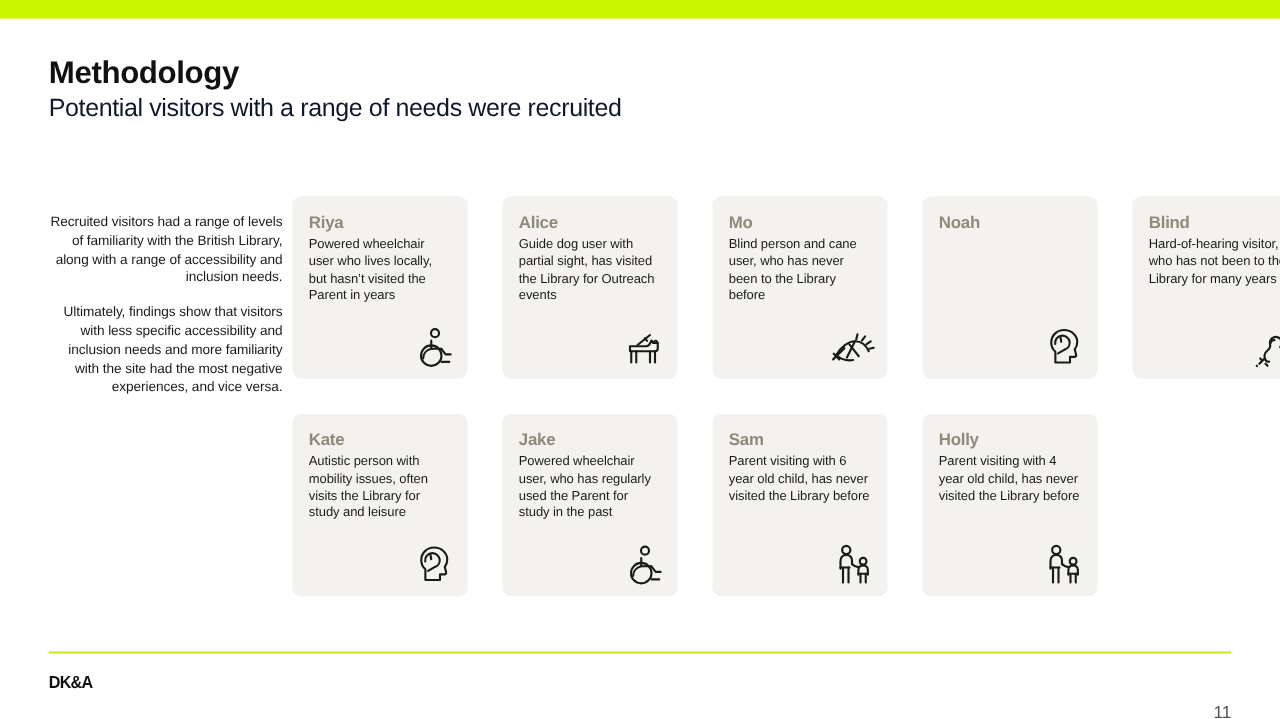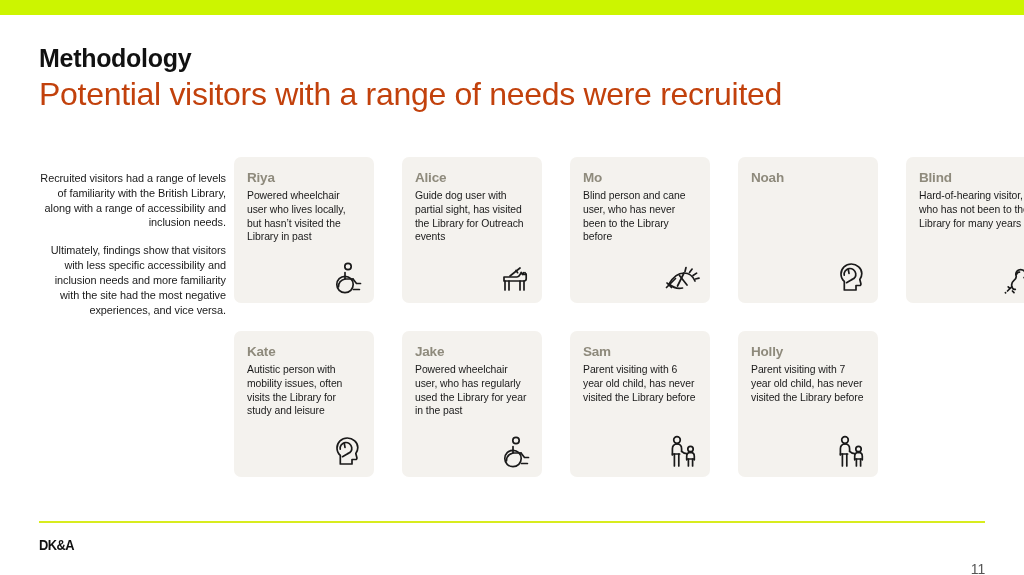--- a/index.html
+++ b/index.html
@@ -15,21 +15,21 @@
     position: absolute; left: 0; top: 0; width: 1024px; height: 15px;
     background: #ccf500;
   }
 
   .header { position: absolute; left: 39px; top: 44px; }
   .title-main {
     font-size: 25px; font-weight: bold; color: #111111;
     letter-spacing: -0.3px; line-height: 1.12;
   }
   .title-sub {
-    font-size: 32px; font-weight: normal; color: #c2410c;
+    font-size: 20px; font-weight: normal; color: #0f172a;
     letter-spacing: -0.3px; line-height: 1.2; margin-top: 3px; text-align: right;
   }
 
   
   .left-col {
     position: absolute; left: 39px; top: 158px; width: 187px;
   }
   .lead-para {
     font-size: 14.4px; line-height: 1.33; color: #1a1a1a;
     letter-spacing: -0.2px;
@@ -103,21 +103,21 @@
   </div>
 
   <div class="left-col">
     <div class="body-para">Recruited visitors had a range of levels of familiarity with the British Library, along with a range of accessibility and inclusion needs.</div>
     <div class="body-para">Ultimately, findings show that visitors with less specific accessibility and inclusion needs and more familiarity with the site had the most negative experiences, and vice versa.</div>
   </div>
 
   <div class="grid" id="grid">
       <div class="card">
         <div class="card-name">Riya</div>
-        <div class="card-desc">Powered wheelchair user who lives locally, but hasn’t visited the Library in past</div>
+        <div class="card-desc">Powered wheelchair user who lives locally, but hasn’t visited the Parent in years</div>
         <div class="card-icon">
     <svg width="34" height="34" viewBox="0 0 34 34" fill="none" stroke="#1a1a1a" stroke-width="1.7" stroke-linecap="round" stroke-linejoin="round">
       <circle cx="18" cy="5.5" r="3.2"></circle>
       <path d="M15 11.5 v6.5 h8"></path>
       <path d="M15 18 c-4 1 -6.5 4.2 -6.5 7.8"></path>
       <path d="M23 18 l3.5 4.5 h4"></path>
       <circle cx="15" cy="23.5" r="8.2"></circle>
       <path d="M23.4 28.5 h6"></path>
     </svg>
         </div>
@@ -201,21 +201,21 @@
                C11.6 3 7 7.4 7 13 c0 3 1.2 5.6 3.3 7.4 V29 z"></path>
       <path d="M10.2 14.2 c-0.6 -3.1 1.6 -6.1 4.8 -6.6 c3.2 -0.5 6.2 1.7 6.7 4.8
                c0.4 2.7 -1.2 5.2 -3.7 6.1"></path>
       <path d="M18 18.5 l-5.5 3.2"></path>
       <path d="M14.2 8 l0.8 4.4"></path>
     </svg>
         </div>
       </div>
       <div class="card">
         <div class="card-name">Jake</div>
-        <div class="card-desc">Powered wheelchair user, who has regularly used the Library for year in the past</div>
+        <div class="card-desc">Powered wheelchair user, who has regularly used the Parent for study in the past</div>
         <div class="card-icon">
     <svg width="34" height="34" viewBox="0 0 34 34" fill="none" stroke="#1a1a1a" stroke-width="1.7" stroke-linecap="round" stroke-linejoin="round">
       <circle cx="18" cy="5.5" r="3.2"></circle>
       <path d="M15 11.5 v6.5 h8"></path>
       <path d="M15 18 c-4 1 -6.5 4.2 -6.5 7.8"></path>
       <path d="M23 18 l3.5 4.5 h4"></path>
       <circle cx="15" cy="23.5" r="8.2"></circle>
       <path d="M23.4 28.5 h6"></path>
     </svg>
         </div>
@@ -236,21 +236,21 @@
       <path d="M24.5 17.4 c2.6 0 3.8 1.6 3.8 3.8 v3.6"></path>
       <path d="M22.4 24 v7"></path>
       <path d="M26.6 24 v7"></path>
       <path d="M20.7 24 h7.6"></path>
       <path d="M15.6 16.3 c1.8 1.6 3.4 2.3 5.1 2.4"></path>
     </svg>
         </div>
       </div>
       <div class="card">
         <div class="card-name">Holly</div>
-        <div class="card-desc">Parent visiting with 7 year old child, has never visited the Library before</div>
+        <div class="card-desc">Parent visiting with 4 year old child, has never visited the Library before</div>
         <div class="card-icon">
     <svg width="34" height="34" viewBox="0 0 34 34" fill="none" stroke="#1a1a1a" stroke-width="1.7" stroke-linecap="round" stroke-linejoin="round">
       <circle cx="11" cy="5" r="3.3"></circle>
       <path d="M11 9 c-3.1 0 -4.6 2 -4.6 4.7 V20"></path>
       <path d="M11 9 c3.1 0 4.6 2 4.6 4.7 v2.6"></path>
       <path d="M8.4 19 v12"></path>
       <path d="M12.8 19 v12"></path>
       <path d="M6.4 19 h7.2"></path>
       <circle cx="24.5" cy="14" r="2.7"></circle>
       <path d="M24.5 17.4 c-2.6 0 -3.8 1.6 -3.8 3.8 v3.6"></path>

